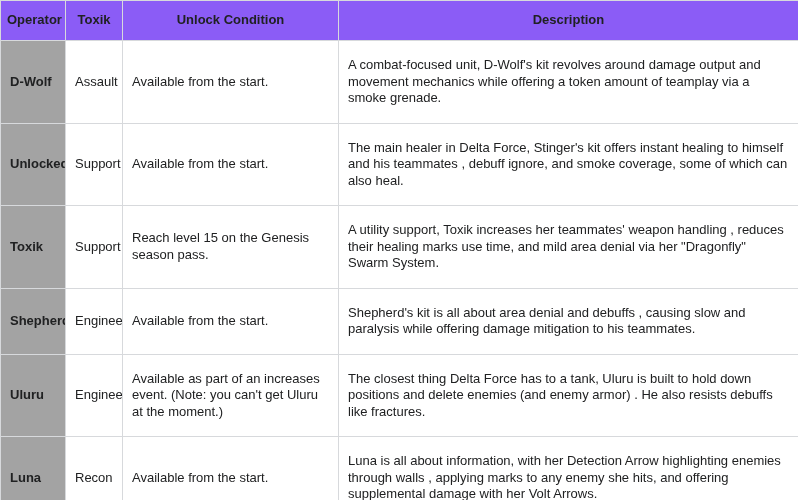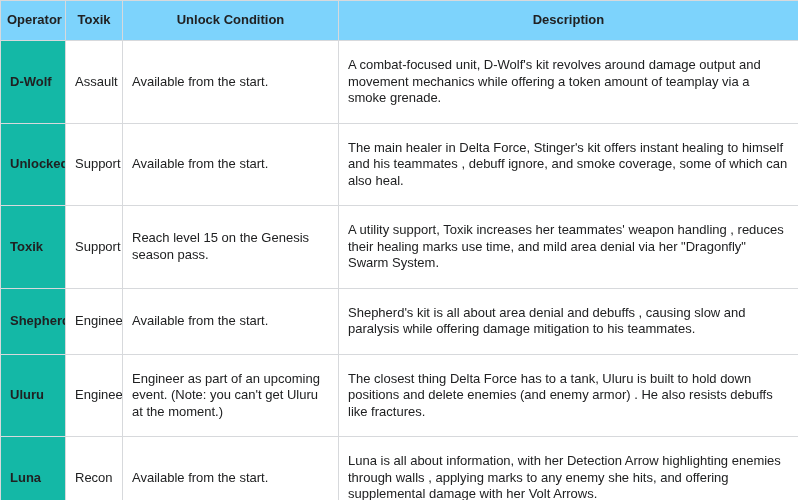--- a/index.html
+++ b/index.html
@@ -22,29 +22,29 @@
   }
   table.operators th,
   table.operators td {
     border: 1px solid #d7d9dc;
     padding: 16px 9px;
     vertical-align: middle;
     text-align: left;
     overflow: hidden;
   }
   table.operators thead th {
-    background: #7dd3fc;
+    background: #8b5cf6;
     font-weight: bold;
     text-align: center;
     height: 40px;
     padding: 6px 6px;
     box-sizing: border-box;
   }
   table.operators td.op-cell {
-    background: #14b8a6;
+    background: #a3a3a3;
     font-weight: bold;
   }
   table.operators tbody tr {
     height: 56px;
   }
   table.operators tbody tr:last-child {
     height: 68px;
   }
 </style>
 </head>
@@ -86,21 +86,21 @@
     </tr>
     <tr>
       <td class="op-cell">Shepherd</td>
       <td>Engineer</td>
       <td>Available from the start.</td>
       <td>Shepherd's kit is all about area denial and debuffs , causing slow and paralysis while offering damage mitigation to his teammates.</td>
     </tr>
     <tr>
       <td class="op-cell">Uluru</td>
       <td>Engineer</td>
-      <td>Engineer as part of an upcoming event. (Note: you can't get Uluru at the moment.)</td>
+      <td>Available as part of an increases event. (Note: you can't get Uluru at the moment.)</td>
       <td>The closest thing Delta Force has to a tank, Uluru is built to hold down positions and delete enemies (and enemy armor) . He also resists debuffs like fractures.</td>
     </tr>
     <tr>
       <td class="op-cell">Luna</td>
       <td>Recon</td>
       <td>Available from the start.</td>
       <td>Luna is all about information, with her Detection Arrow highlighting enemies through walls , applying marks to any enemy she hits, and offering supplemental damage with her Volt Arrows.</td>
     </tr>
 
   </tbody>

